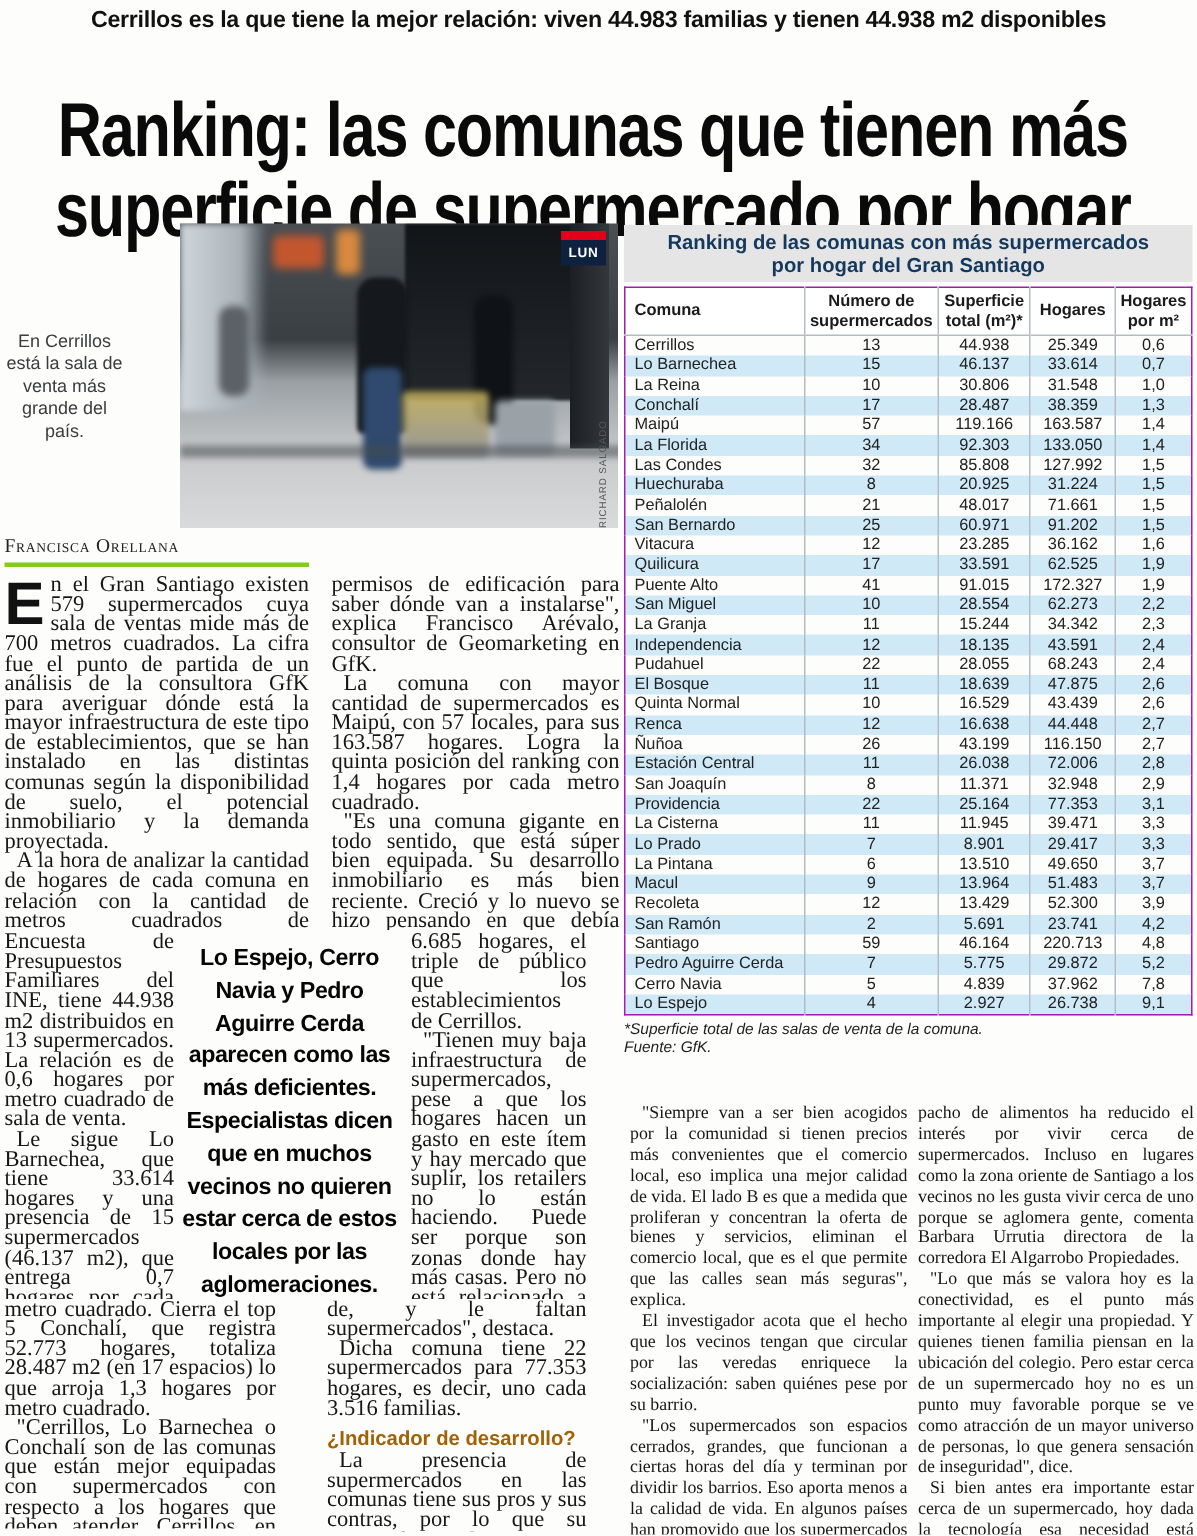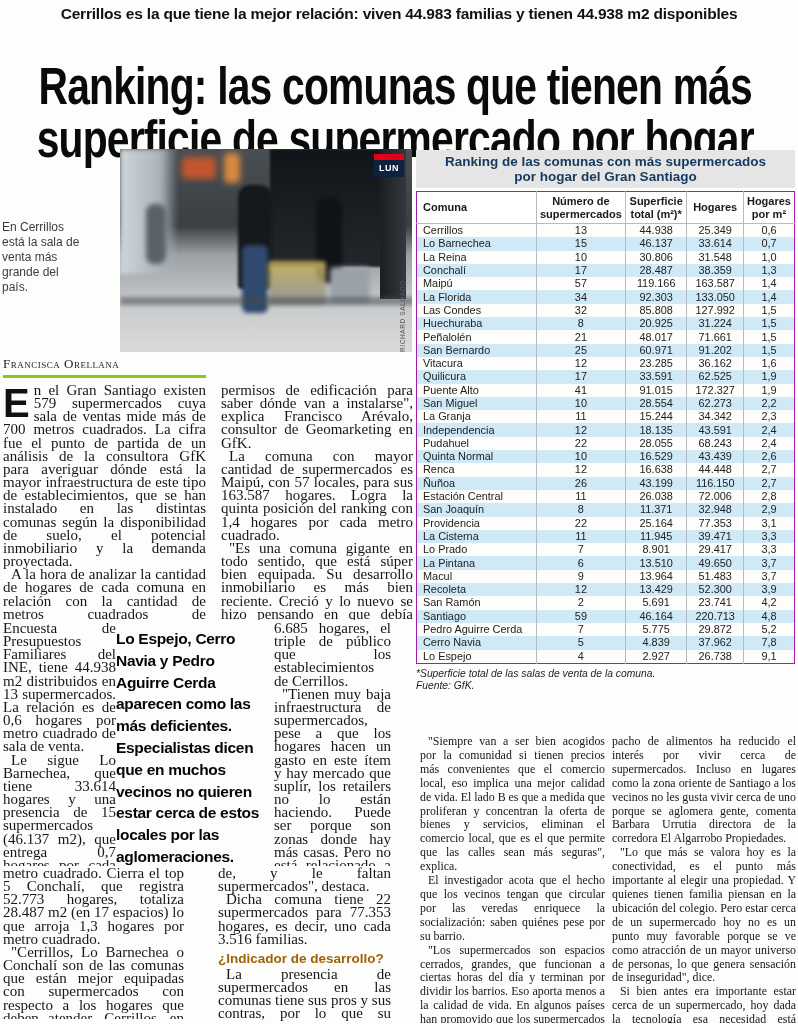--- a/index.html
+++ b/index.html
@@ -34,21 +34,21 @@
   .ph-floorline{left:0;top:148px;width:310px;height:8px;background:rgba(70,74,78,.55);filter:blur(2px);}
   .lun-logo{right:8px;top:5px;width:30px;height:23px;}
   .lun-red{left:0;top:0;width:30px;height:6px;background:#e2001a;}
   .lun-navy{left:0;top:6px;width:30px;height:17px;background:#0e2240;color:#fff;
             font-family:"Liberation Sans",sans-serif;font-weight:bold;font-size:9px;
             line-height:17px;text-align:center;letter-spacing:.5px;}
   .photo-credit{position:absolute;left:399px;top:255px;height:97px;width:10px;
                 writing-mode:vertical-rl;transform:rotate(180deg);
                 font-family:"Liberation Sans",sans-serif;font-size:6.5px;
                 letter-spacing:.6px;color:#55585b;}
-  .caption{position:absolute;left:2px;top:220px;width:82px;text-align:left;
+  .caption{position:absolute;left:2px;top:220px;width:82px;text-align:center;
            font-family:"Liberation Sans",sans-serif;font-size:12px;line-height:15px;color:#3a3c3e;}
 
   
   .byline{position:absolute;left:3px;top:356px;width:203px;
           font-family:"Liberation Serif",serif;font-variant:small-caps;
           font-size:13px;letter-spacing:.5px;color:#222;
           border-bottom:3px solid #84cc16;padding-bottom:3px;}
 
   
   .txt{position:absolute;overflow:hidden;}
@@ -61,21 +61,21 @@
   .blk-a1{left:3px;top:384px;width:203px;height:236px;}
   .blk-a2{left:3px;top:622px;width:113px;height:244px;}
   .blk-a3{left:3px;top:867px;width:181px;height:152px;}
   .blk-b1{left:221px;top:384px;width:192px;height:236px;}
   .blk-b2{left:274px;top:622px;width:117px;height:244px;}
   .blk-b3{left:218px;top:867px;width:173px;height:154px;}
   .blk-c{left:420px;top:735px;width:185px;height:288px;}
   .blk-d{left:612px;top:735px;width:184px;height:288px;}
   .blk-c p,.blk-d p{font-size:11.9px;line-height:13.9px;}
 
-  .pull-quote{position:absolute;left:116px;top:628px;width:154px;
+  .pull-quote{position:absolute;left:116px;top:628px;width:154px;text-align:center;
               font-family:"Liberation Sans",sans-serif;font-weight:bold;
               font-size:15.5px;line-height:21.8px;letter-spacing:-0.3px;color:#050505;}
 
   .subhead{margin:5px 0 2px;font-family:"Liberation Sans",sans-serif;font-weight:bold;
            font-size:13.5px;color:#a16207;}
   .final-para{margin:0;text-indent:8px;text-align:justify;font-size:11.8px;line-height:13.15px;color:#161616;}
 
   
   .ranking{position:absolute;left:416px;top:150px;width:379px;font-family:"Liberation Sans",sans-serif;}
   .rk-title{background:#e5e5e5;color:#13395e;font-weight:bold;font-size:13.5px;
@@ -296,20 +296,27 @@
             <td class="c4">2,4</td>
           </tr>
           <tr>
             <td class="c0">Pudahuel</td>
             <td class="c1">22</td>
             <td class="c2">28.055</td>
             <td class="c3">68.243</td>
             <td class="c4">2,4</td>
           </tr>
           <tr>
+            <td class="c0">El Bosque</td>
+            <td class="c1">11</td>
+            <td class="c2">18.639</td>
+            <td class="c3">47.875</td>
+            <td class="c4">2,6</td>
+          </tr>
+          <tr>
             <td class="c0">Quinta Normal</td>
             <td class="c1">10</td>
             <td class="c2">16.529</td>
             <td class="c3">43.439</td>
             <td class="c4">2,6</td>
           </tr>
           <tr>
             <td class="c0">Renca</td>
             <td class="c1">12</td>
             <td class="c2">16.638</td>

